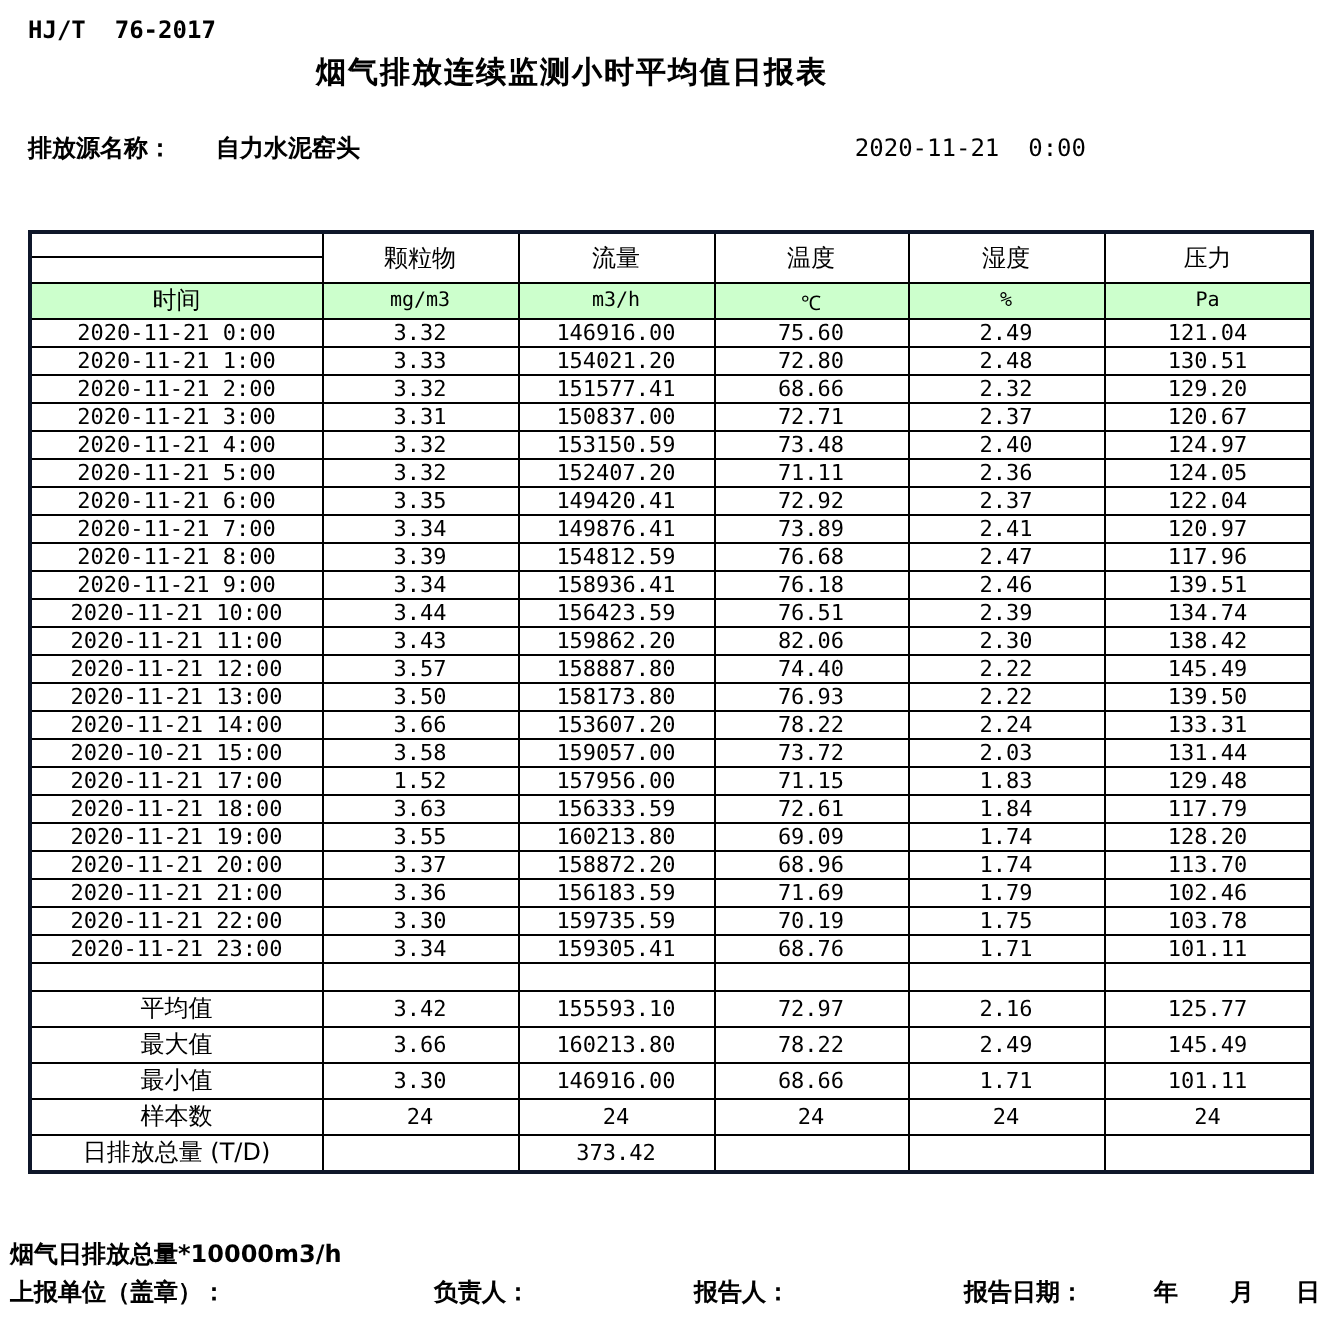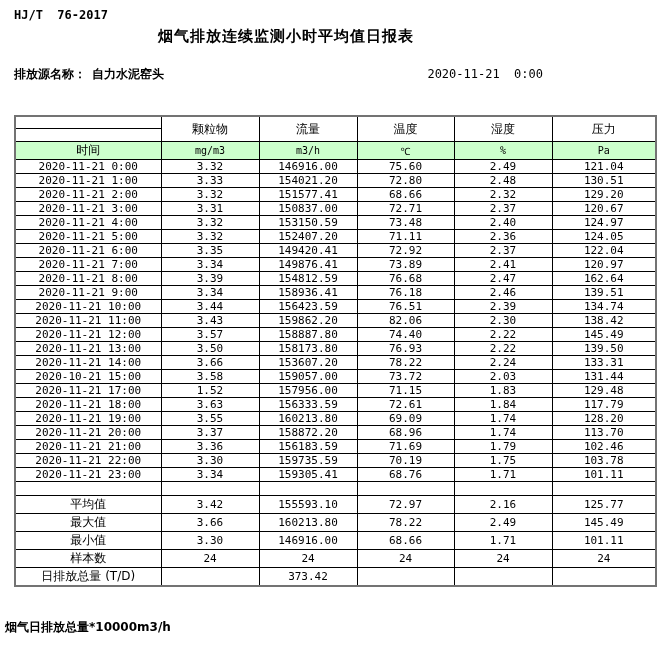--- a/index.html
+++ b/index.html
@@ -19,32 +19,32 @@
   }
   .report-title {
     position: absolute; top: 27px; left: 0; width: 100%;
     text-align: center; font-weight: bold; font-size: 15px;
     letter-spacing: 1px;
   }
   .meta-source {
     position: absolute; left: 14px; top: 66px;
     font-weight: bold; font-size: 12px;
   }
-  .meta-source .src-name { margin-left: 6px; }
+  .meta-source .src-name { margin-left: 22px; }
   .meta-datetime {
     position: absolute; right: 29px; top: 67px;
     font-family: "DejaVu Sans Mono", monospace;
     font-size: 12px; white-space: pre;
   }
 
   table.report {
     position: absolute; left: 14px; top: 115px;
     width: 641px; table-layout: fixed;
     border-collapse: collapse;
-    border: 2px solid #737373;
+    border: 2px solid #0f172a;
   }
   table.report th, table.report td {
     border: 1px solid #000;
     padding: 0; margin: 0;
     text-align: center; vertical-align: middle;
     overflow: hidden; white-space: nowrap;
     font-weight: normal;
   }
   .name-row th { height: 25px; font-size: 12px; }
   .split-cell { padding: 0; vertical-align: top; }
@@ -196,21 +196,21 @@
           <td>73.89</td>
           <td>2.41</td>
           <td>120.97</td>
         </tr>
         <tr>
           <td class="time-col">2020-11-21 8:00</td>
           <td>3.39</td>
           <td>154812.59</td>
           <td>76.68</td>
           <td>2.47</td>
-          <td>162.64</td>
+          <td>117.96</td>
         </tr>
         <tr>
           <td class="time-col">2020-11-21 9:00</td>
           <td>3.34</td>
           <td>158936.41</td>
           <td>76.18</td>
           <td>2.46</td>
           <td>139.51</td>
         </tr>
         <tr>
@@ -365,14 +365,23 @@
           <td>373.42</td>
           <td></td>
           <td></td>
           <td></td>
         </tr>
       </tbody>
   </table>
 
   <div class="foot-note">烟气日排放总量*10000m3/h</div>
 
+  <div class="sign-line">
+    <span class="sign-unit">上报单位（盖章）：</span>
+    <span class="sign-resp">负责人：</span>
+    <span class="sign-reporter">报告人：</span>
+    <span class="sign-date">报告日期：</span>
+    <span class="sign-year">年</span>
+    <span class="sign-month">月</span>
+    <span class="sign-day">日</span>
+  </div>
 
 </div>
 
 </body></html>

